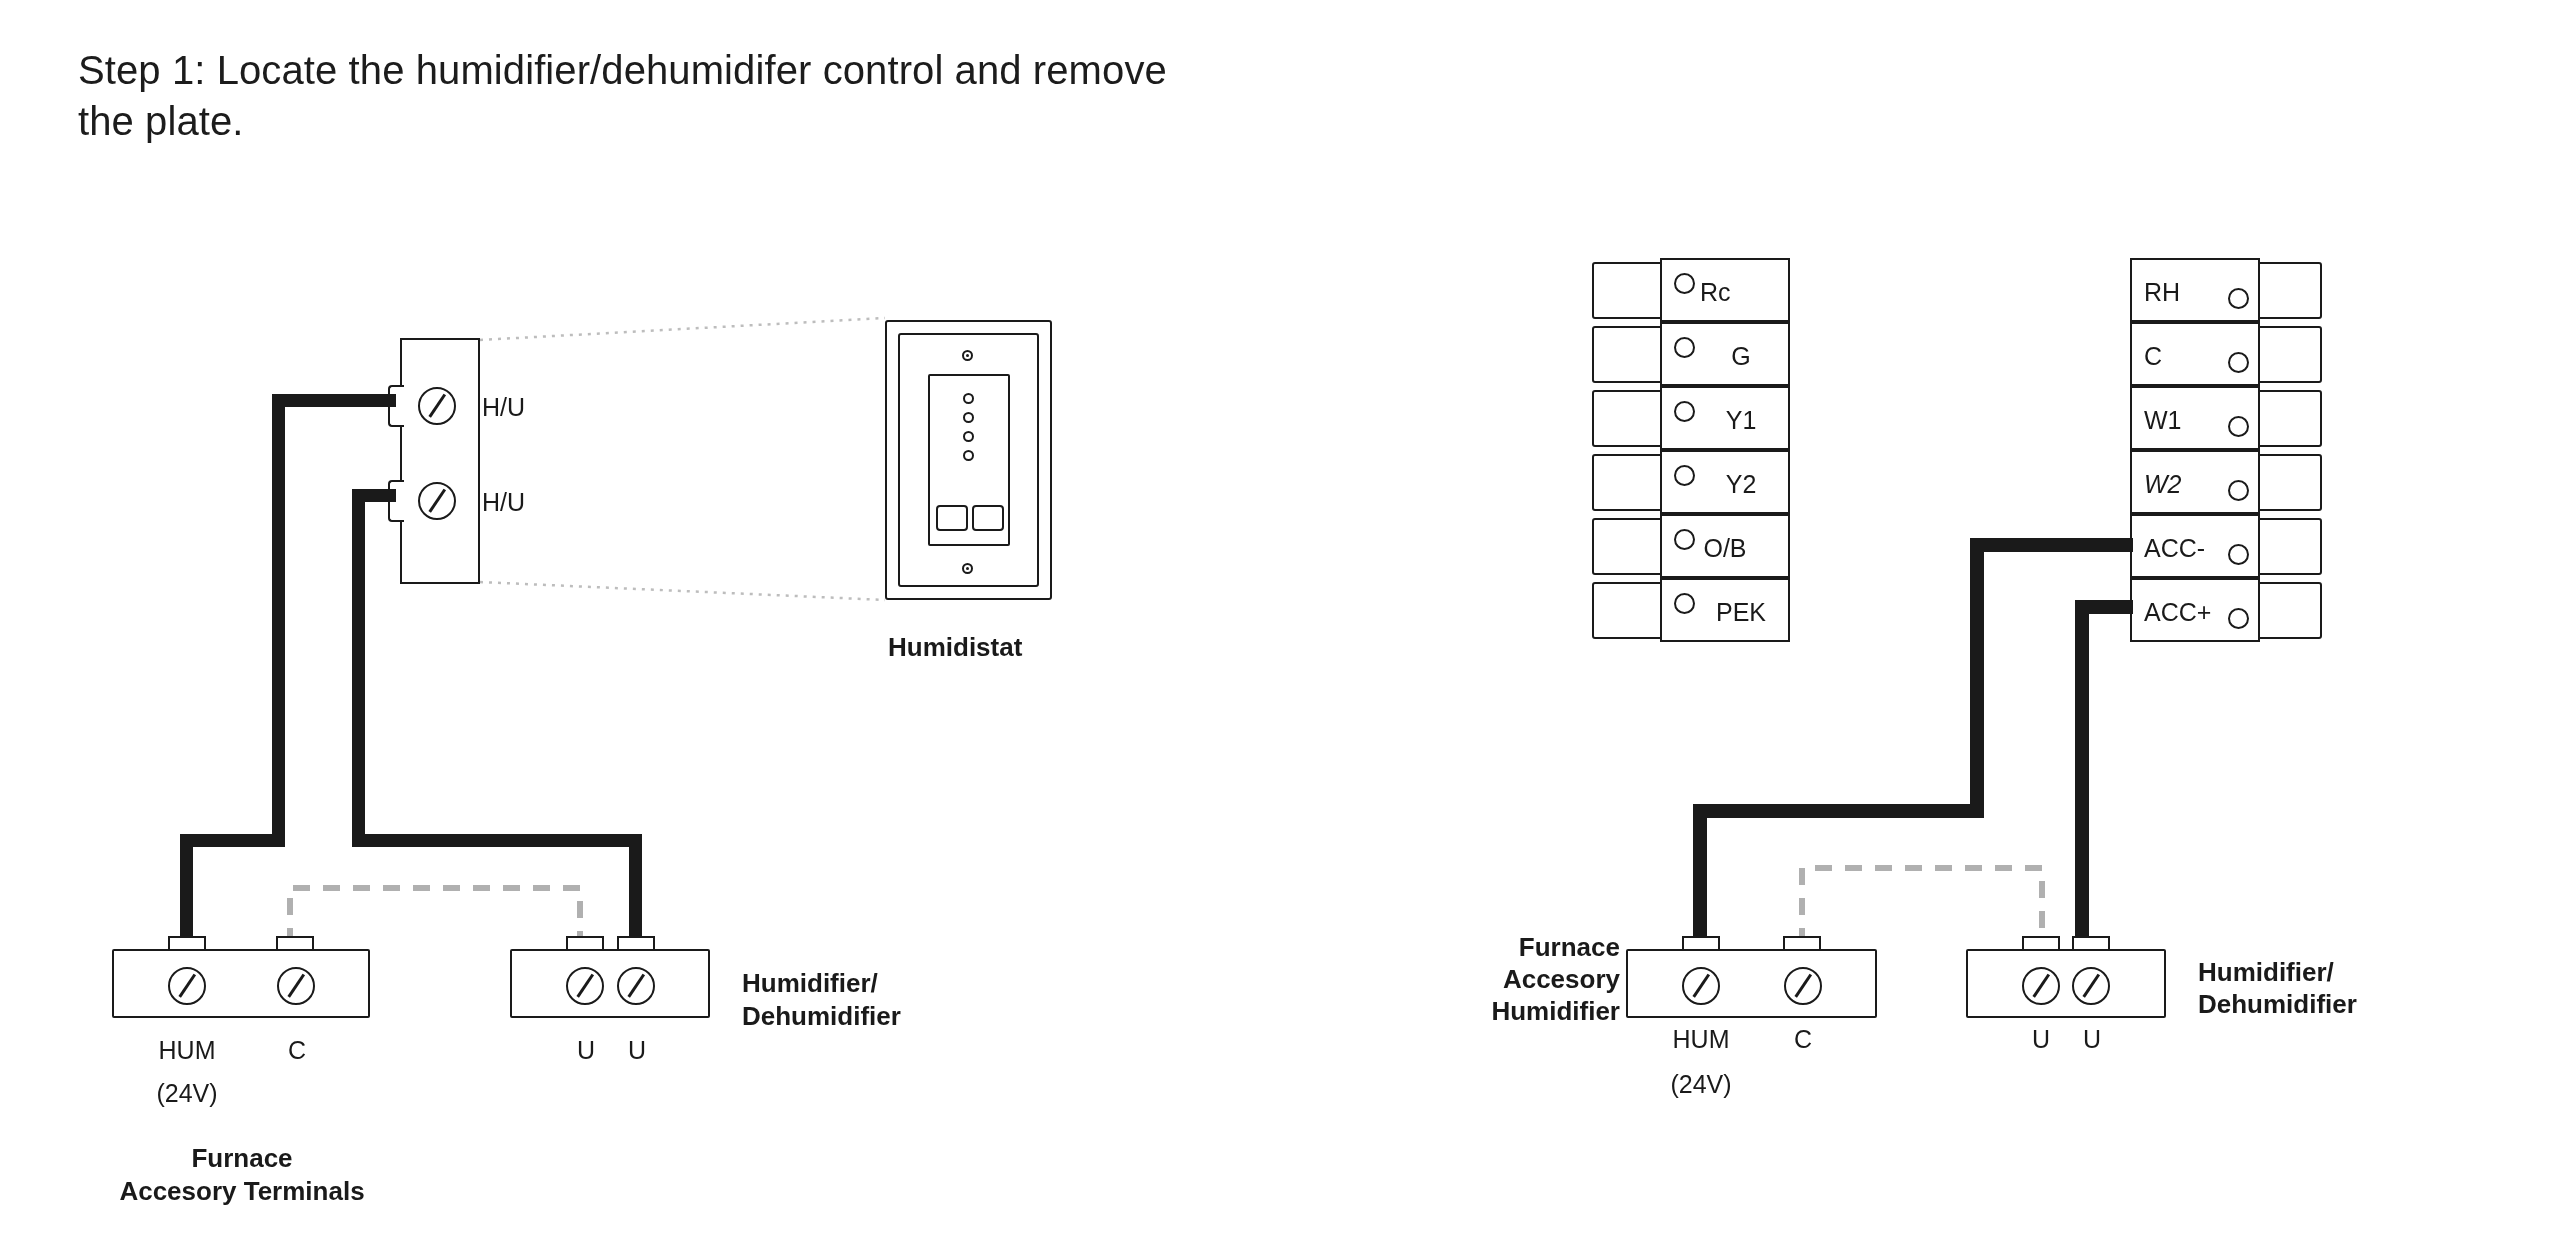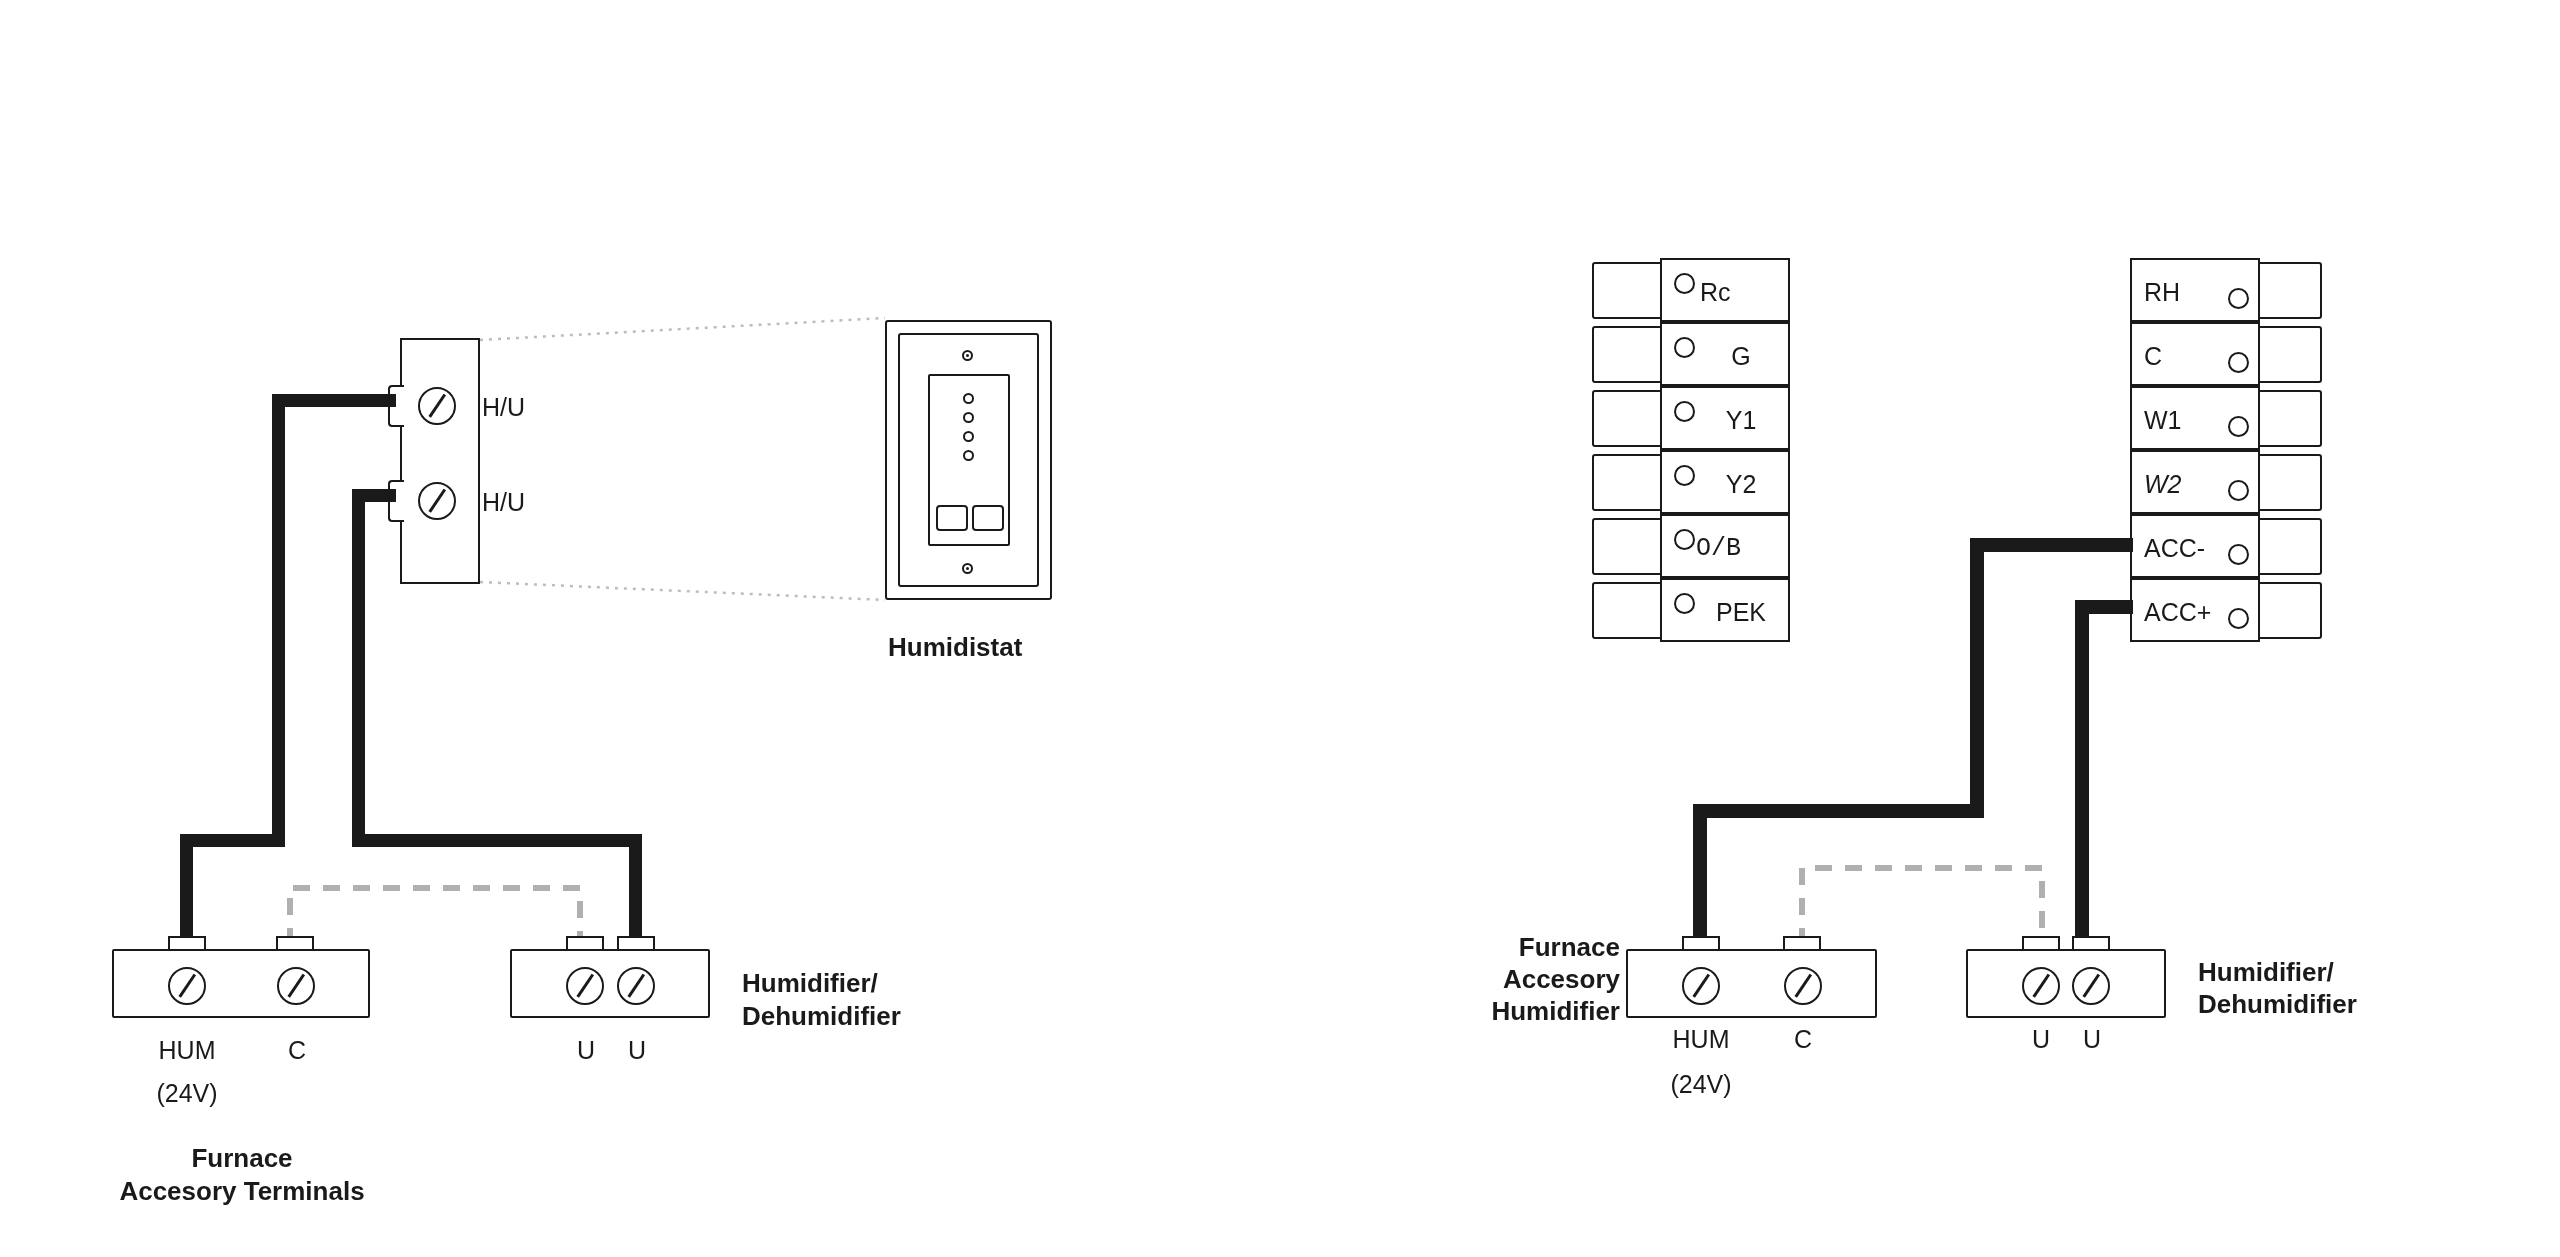--- a/index.html
+++ b/index.html
@@ -158,20 +158,21 @@
     line-height: 1.3;
     color: #1a1a1a;
   }
   .note .note-tag { color: #8c8c8c; font-weight: bold; letter-spacing: .4px; }
 </style>
 </head>
 <body>
 
 <div class="panel" id="panel-left">
 
+  <div class="step-title" id="title-left">Step 1: Locate the humidifier/dehumidifer control and remove the plate.</div>
 
   <svg style="position:absolute;left:0;top:0;width:1330px;height:1257px;">
     <line x1="480" y1="340" x2="885" y2="318" stroke="#bdbdbd" stroke-width="2.5" stroke-dasharray="3 6"></line>
     <line x1="480" y1="582" x2="885" y2="600" stroke="#bdbdbd" stroke-width="2.5" stroke-dasharray="3 6"></line>
   </svg>
 
   <div class="blk" style="left:400px;top:338px;width:80px;height:246px;border:2.5px solid #1a1a1a;background:#fff;"></div>
 
   <div class="blk" style="left:388px;top:385px;width:16px;height:42px;border:2.5px solid #1a1a1a;border-right:none;background:#fff;border-radius:4px 0 0 4px;"></div>
   <div class="blk" style="left:388px;top:480px;width:16px;height:42px;border:2.5px solid #1a1a1a;border-right:none;background:#fff;border-radius:4px 0 0 4px;"></div>
@@ -253,21 +254,21 @@
   <div class="strip-dot" style="left:344px;top:337px;width:21px;height:21px;"></div>
   <div class="strip-dot" style="left:344px;top:401px;width:21px;height:21px;"></div>
   <div class="strip-dot" style="left:344px;top:465px;width:21px;height:21px;"></div>
   <div class="strip-dot" style="left:344px;top:529px;width:21px;height:21px;"></div>
   <div class="strip-dot" style="left:344px;top:593px;width:21px;height:21px;"></div>
 
   <div class="strip-lbl lbl-c" style="left:370px;top:278px;width:82px;text-align:left;">Rc</div>
   <div class="strip-lbl lbl-c" style="left:370px;top:342px;width:82px;text-align:center;">G</div>
   <div class="strip-lbl lbl-c" style="left:370px;top:406px;width:82px;text-align:center;">Y1</div>
   <div class="strip-lbl lbl-c" style="left:370px;top:470px;width:82px;text-align:center;">Y2</div>
-  <div class="strip-lbl lbl-c" style="left:366px;top:534px;width:82px;text-align:left;font-family:Liberation Mono, monospace;">O/B</div>
+  <div class="strip-lbl lbl-c" style="left:354px;top:534px;width:82px;text-align:center;">O/B</div>
   <div class="strip-lbl lbl-c" style="left:370px;top:598px;width:82px;text-align:center;">PEK</div>
 
   <div class="strip-tab" style="left:916px;top:262px;width:76px;height:57px;"></div>
   <div class="strip-tab" style="left:916px;top:326px;width:76px;height:57px;"></div>
   <div class="strip-tab" style="left:916px;top:390px;width:76px;height:57px;"></div>
   <div class="strip-tab" style="left:916px;top:454px;width:76px;height:57px;"></div>
   <div class="strip-tab" style="left:916px;top:518px;width:76px;height:57px;"></div>
   <div class="strip-tab" style="left:916px;top:582px;width:76px;height:57px;"></div>
 
   <div class="strip-row" style="left:800px;top:258px;width:130px;height:64px;"></div>

